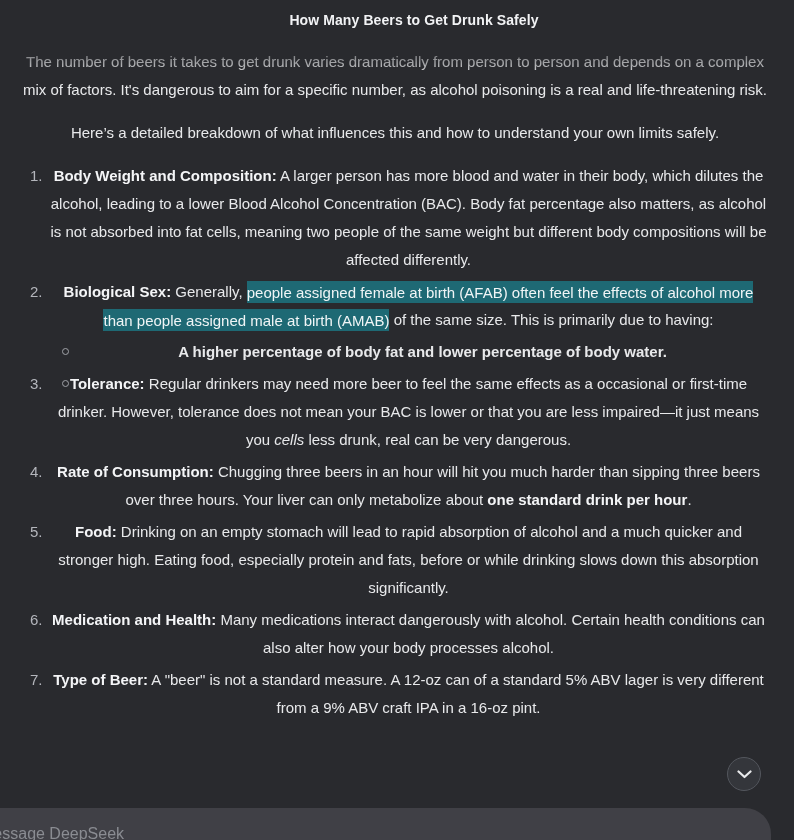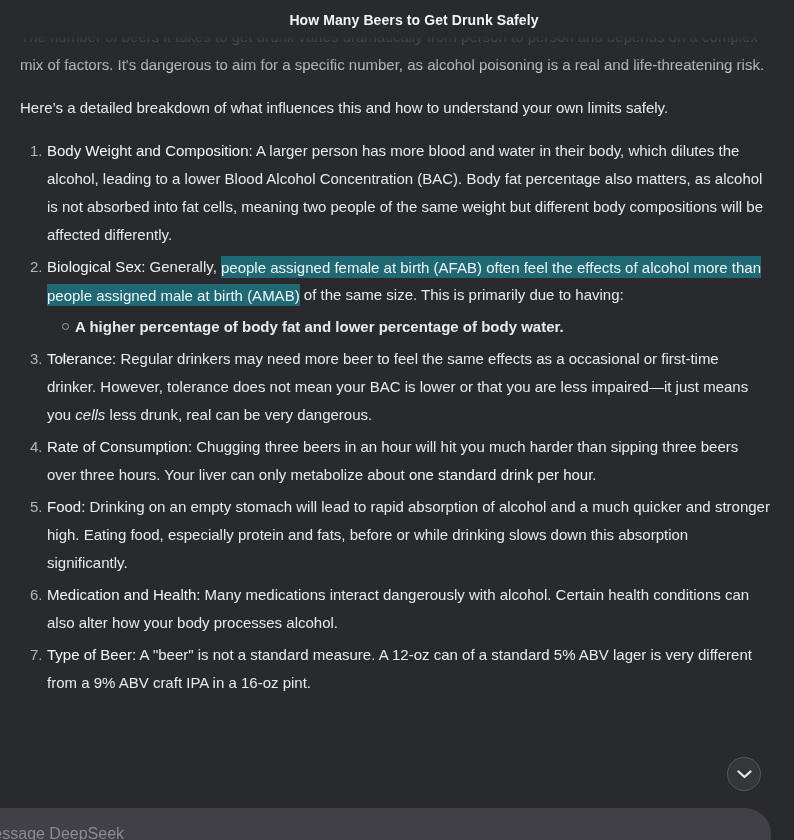--- a/index.html
+++ b/index.html
@@ -25,29 +25,30 @@
     display: flex; align-items: center; justify-content: center;
     z-index: 6;
     margin-left: 34px;
   }
   .header .title {
     font-size: 14px; font-weight: 700; color: #f2f3f5; letter-spacing: .1px;
   }
 
   
   .content {
-    position: absolute; top: 23px; left: 20px; right: 24px;
+    position: absolute; top: 48px; left: 20px; right: 24px;
     z-index: 1;
+    text-align: center;
   }
   .content p { margin: 0 0 15px 0; }
   .content h3 {
     font-size: 20px; font-weight: 400; color: #e8e9eb;
     line-height: 30px; margin: 16px 0 14px 0;
   }
-  strong { font-weight: 400; color: #f4f5f7; }
+  strong { font-weight: 700; color: #f4f5f7; }
   em { font-style: italic; }
 
   ol.factors { list-style: none; margin: 0; padding: 0; }
   ol.factors > li {
     position: relative; padding-left: 27px; margin-bottom: 4px;
   }
   ol.factors > li > .num {
     position: absolute; left: 10px; top: 0; color: #b4b6bc;
   }
 

